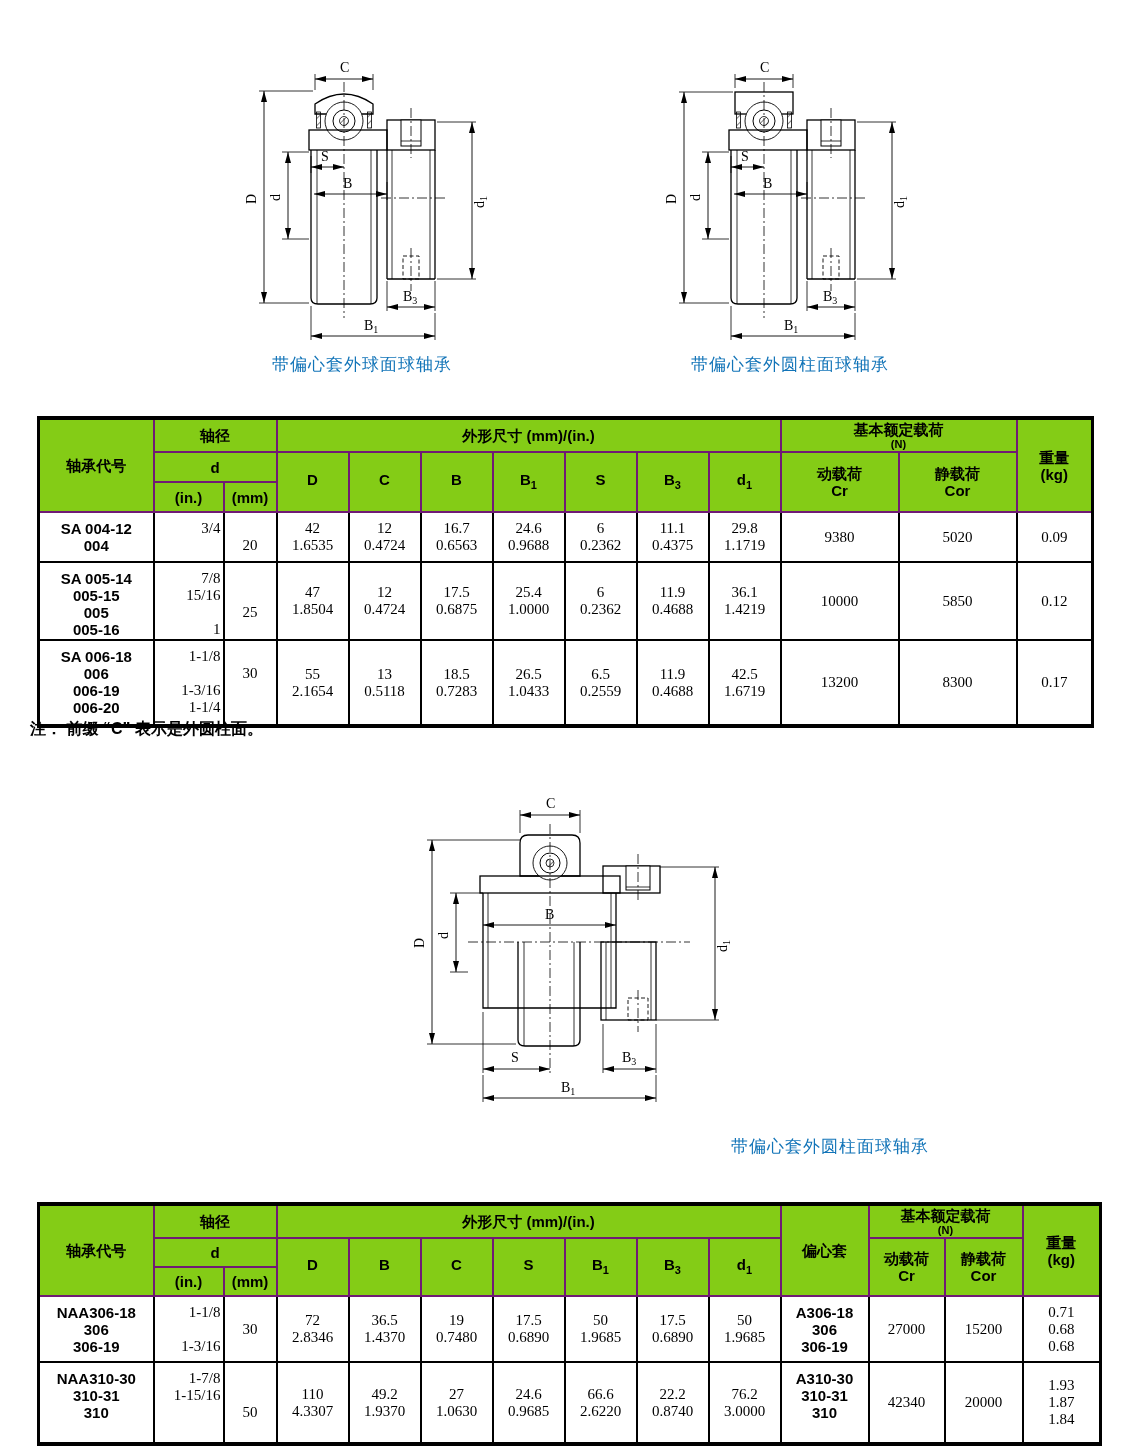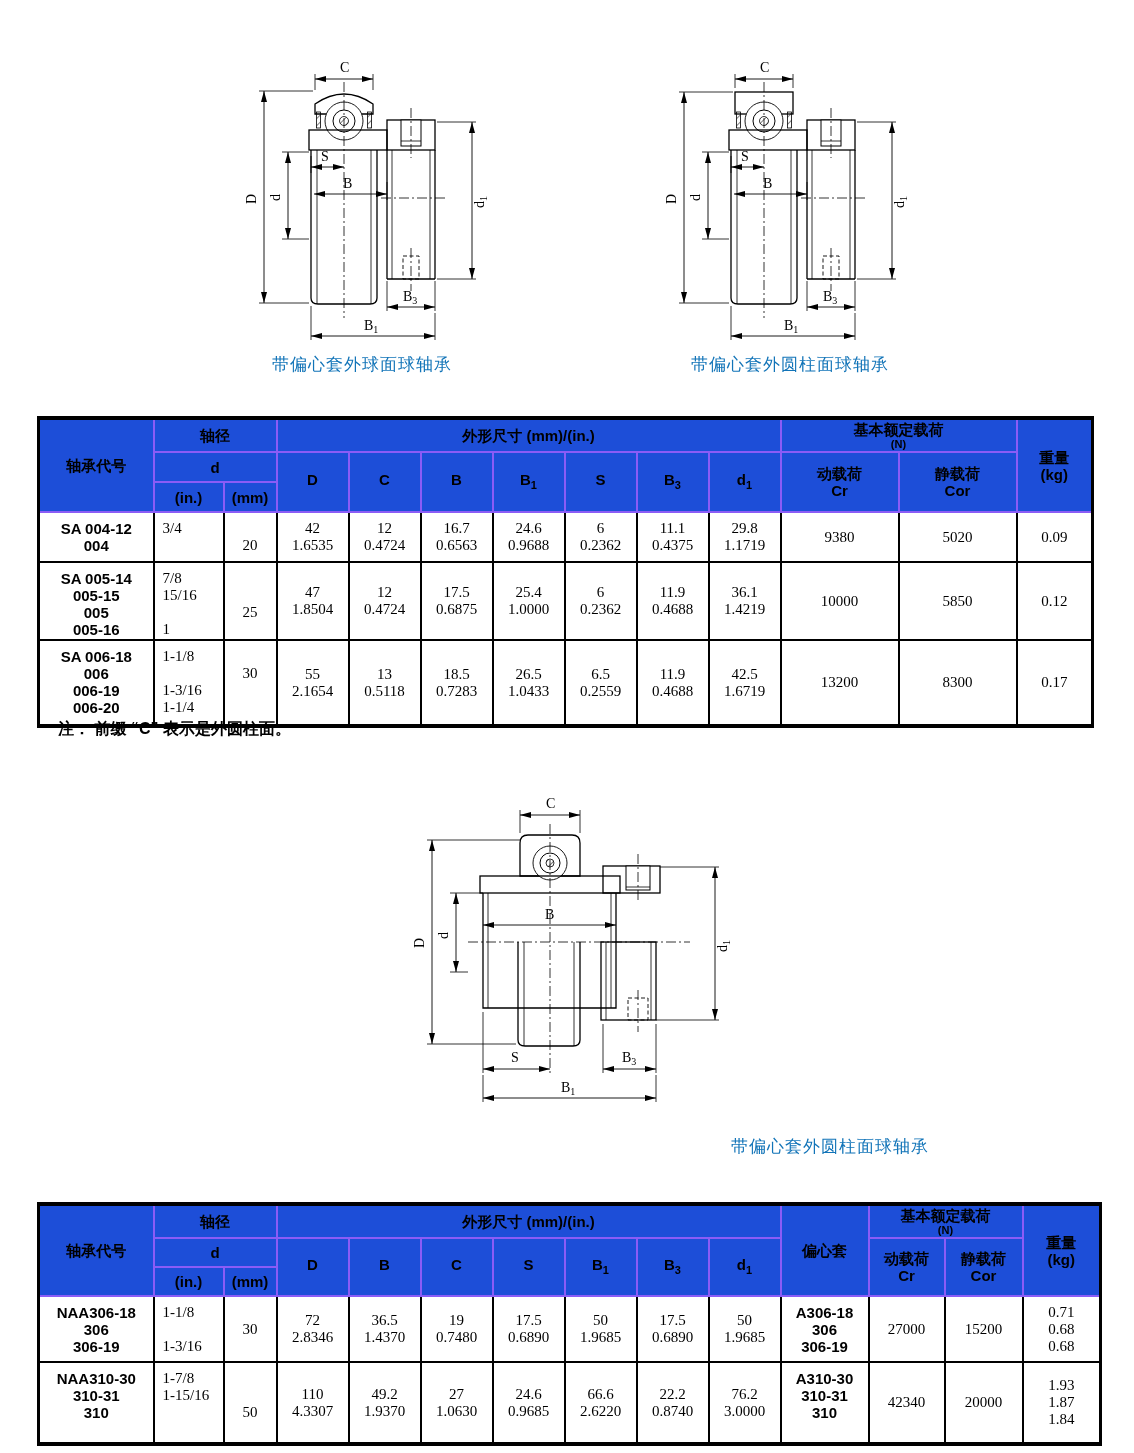--- a/index.html
+++ b/index.html
@@ -20,33 +20,33 @@
   .dtitle { position:absolute; text-align:center; color:#1274b8; }
   .dtitle .code { font-family:"Liberation Serif", serif; font-weight:bold; font-size:23px; line-height:26px; }
   .dtitle .cn { font-weight:normal; font-size:17px; line-height:25px; letter-spacing:1px; }
 
   table.spec {
     position:absolute; left:37px; border-collapse:collapse; table-layout:fixed;
     border:3px solid #000; border-top-width:4px; border-bottom-width:4px;
     background:#fff;
   }
   .spec th {
-    background:#1d4ed8; font-size:15px; font-weight:bold; line-height:17px;
-    border:2px solid #8b5cf6; text-align:center; vertical-align:middle; padding:1px 2px;
+    background:#84cc16; font-size:15px; font-weight:bold; line-height:17px;
+    border:2px solid #701a75; text-align:center; vertical-align:middle; padding:1px 2px;
   }
   .spec td {
     border:2px solid #000; text-align:center; vertical-align:middle;
     font-family:"Liberation Serif", serif; font-size:15px; line-height:17px; padding:1px 2px;
   }
   .spec td.code { font-family:"Liberation Sans", sans-serif; font-weight:600; }
   .spec td.top { vertical-align:top; padding-top:7px; }
-  .spec td.inch { text-align:left; padding-left:8px; }
+  .spec td.inch { text-align:right; padding-left:8px; }
   .small { font-size:11px; line-height:12px; font-weight:bold; }
   sub { font-size:11px; }
-  .note { position:absolute; left:30px; top:719px; font-weight:bold; font-size:16px;margin-left:28px; }
+  .note { position:absolute; left:30px; top:719px; font-weight:bold; font-size:16px; }
 </style>
 </head>
 <body>
 
 <div class="diagram" style="left:231px; top:48px; width:258px; height:302px;">
   <svg width="258" height="302" viewBox="0 0 258 302">
     <defs>
       <pattern id="h1" patternUnits="userSpaceOnUse" width="5" height="5" patternTransform="rotate(45)">
         <line x1="0" y1="0" x2="0" y2="5" stroke="#000" stroke-width="1"></line>
       </pattern>

